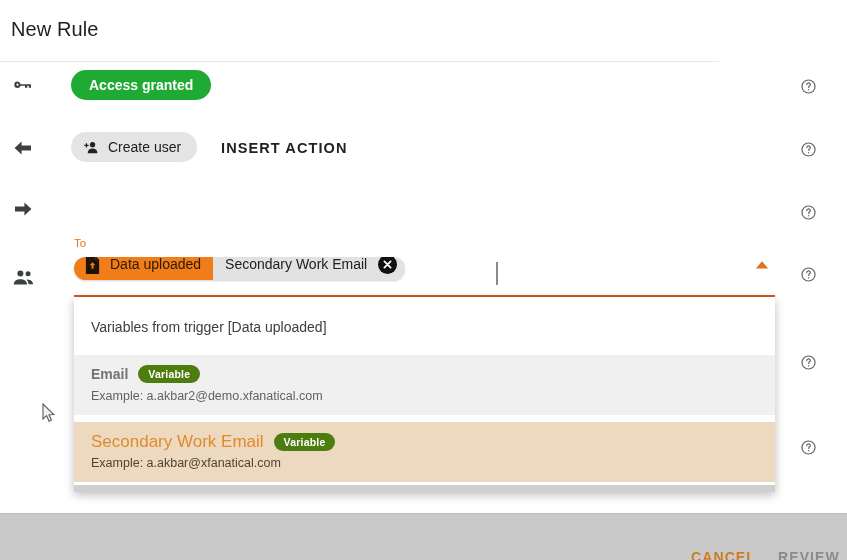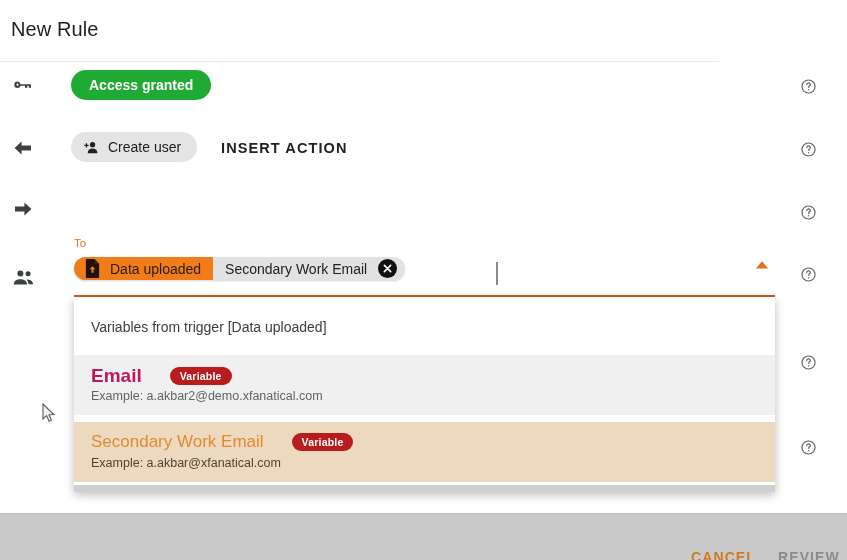--- a/index.html
+++ b/index.html
@@ -84,21 +84,21 @@
   .to-field {
     position: absolute; left: 74px; top: 255px;
     width: 701px; height: 36px;
   }
   .to-underline {
     position: absolute; left: 74px; top: 295px;
     width: 701px; height: 2px; background: #cf5c1a;
   }
   .token-group {
     position: absolute; left: 0; top: 2px;
-    display: flex; align-items: center;
+    display: flex; align-items: flex-end;
     height: 23px;
     border-radius: 16px;
     overflow: hidden;
     box-shadow: 0 1px 2px rgba(0,0,0,.18);
   }
   .token-src {
     display: flex; align-items: center;
     background: #f07d1a;
     height: 32px; padding: 0 12px 0 10px;
     color: #2b1a06; font-size: 14px;
@@ -140,26 +140,26 @@
   .dd-item {
     position: absolute; left: 0; width: 701px; height: 60px;
   }
   .dd-item.normal { top: 58px; background: #f0f0f0; }
   .dd-item.active { top: 125px; background: #edd9bf; }
   .dd-title-row {
     position: absolute; left: 17px; top: 10px;
     display: flex; align-items: center;
   }
   .dd-title {
-    font-size: 19px; font-weight: bold; color: #be185d;
+    font-size: 14px; font-weight: bold; color: #737373;
   }
   .dd-item.active .dd-title { color: #e08a2e; font-weight: normal; font-size: 17px; }
   .badge {
-    margin-left: 28px;
-    background: #b91c1c; color: #ffffff;
+    margin-left: 10px;
+    background: #4d7c0f; color: #ffffff;
     font-size: 10.5px; font-weight: bold;
     border-radius: 9px; padding: 3px 10px 3px 10px;
     letter-spacing: .2px;
   }
   .dd-example {
     position: absolute; left: 17px; top: 34px;
     font-size: 12.5px; color: #5f6368;
   }
   .dd-item.active .dd-example { color: #4d4434; }
   .dd-footer {

